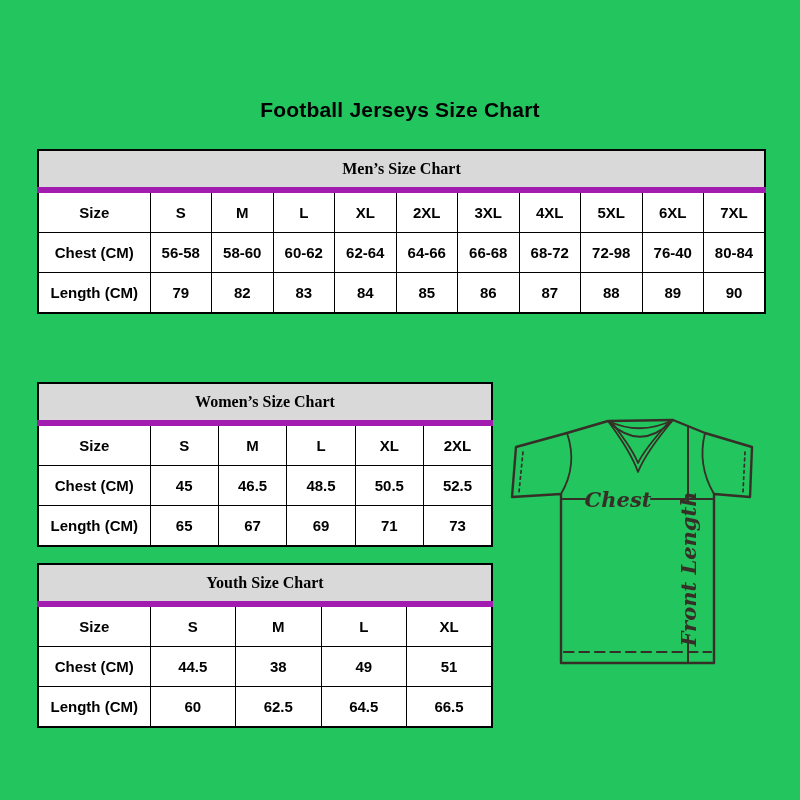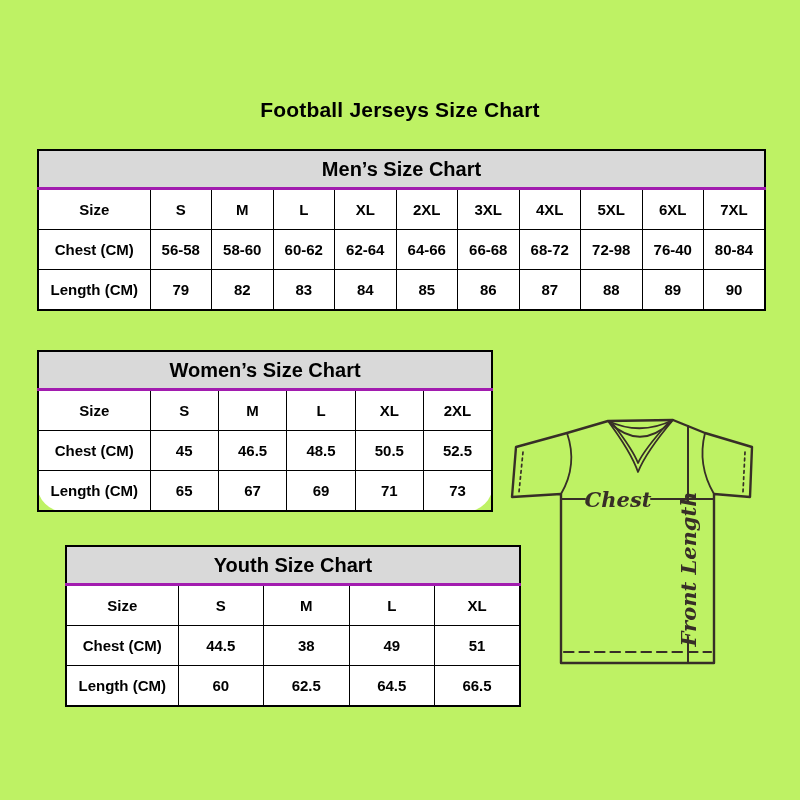--- a/index.html
+++ b/index.html
@@ -1,39 +1,39 @@
 <!DOCTYPE html>
 <html><head>
 <meta charset="utf-8">
 <style>
   html,body{margin:0;padding:0;background:#ffffff;}
   #stage{
-    position:relative;width:800px;height:800px;background:#bef264;
+    position:relative;width:800px;height:800px;background:#22c55e;
     font-family:"Liberation Sans",sans-serif;overflow:hidden;
   }
   .page-title{
     position:absolute;left:0;top:98px;width:100%;text-align:center;
     font-size:21px;font-weight:bold;color:#000;letter-spacing:.2px;
   }
   table.size-table{
     position:absolute;border-collapse:collapse;table-layout:fixed;
     background:#fff;border:2px solid #000;
   }
   table.size-table td{
     border:1px solid #000;text-align:center;vertical-align:middle;
     font-weight:bold;font-size:15px;color:#000;height:39px;padding:0 2px;
     white-space:nowrap;overflow:hidden;
   }
   table.size-table tr.band td{
-    background:#d9d9d9;border-bottom:3px solid #a21caf;font-size:20px;height:36px;
+    background:#d9d9d9;border-bottom:6px solid #a21caf;font-size:16px;height:36px;font-family:Liberation Serif, serif;
   }
   col.labelcol{width:112px;}
   #mens-table{left:37px;top:149px;width:729px;}
-  #womens-table{left:37px;top:350px;width:456px;border-radius:28px;}
-  #youth-table{left:37px;top:545px;width:456px;margin-left:28px;}
+  #womens-table{left:37px;top:382px;width:456px;}
+  #youth-table{left:37px;top:563px;width:456px;}
   .jersey{position:absolute;left:505px;top:398px;width:265px;height:285px;}
   .jersey text{
     font-family:"DejaVu Serif","Liberation Serif",serif;
     font-style:italic;font-weight:bold;fill:#372e27;
   }
 </style>
 </head>
 <body>
 
 <div id="stage">

